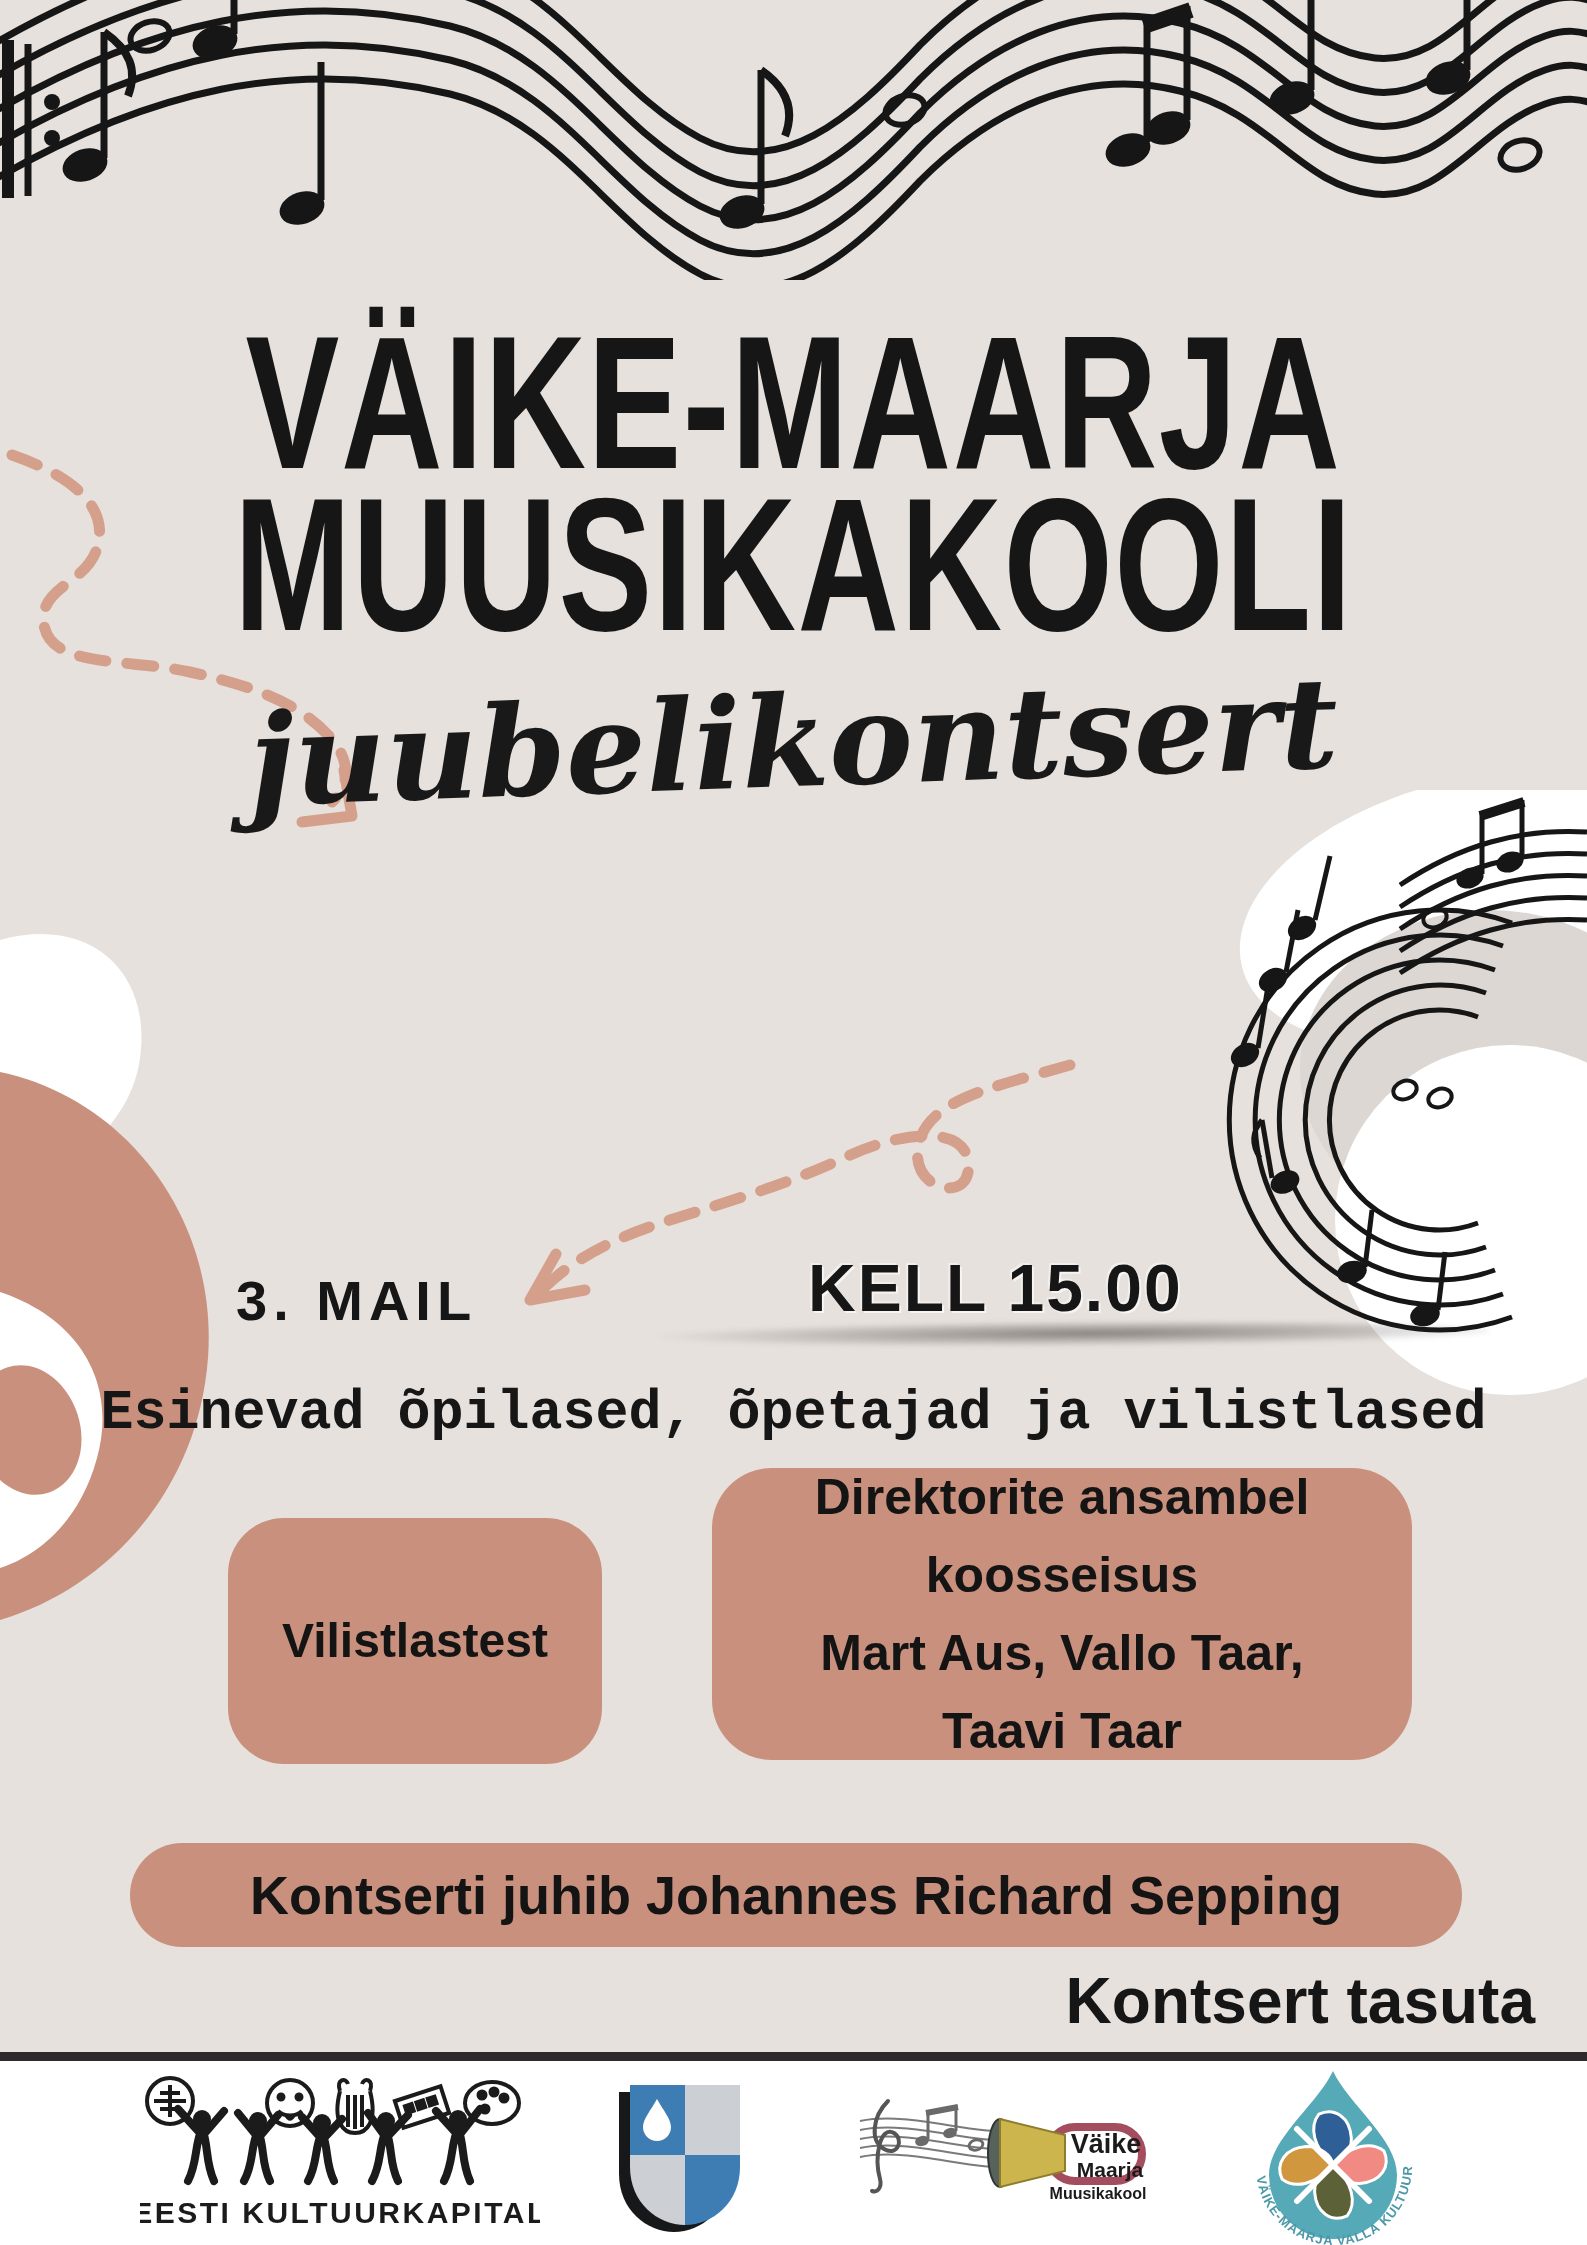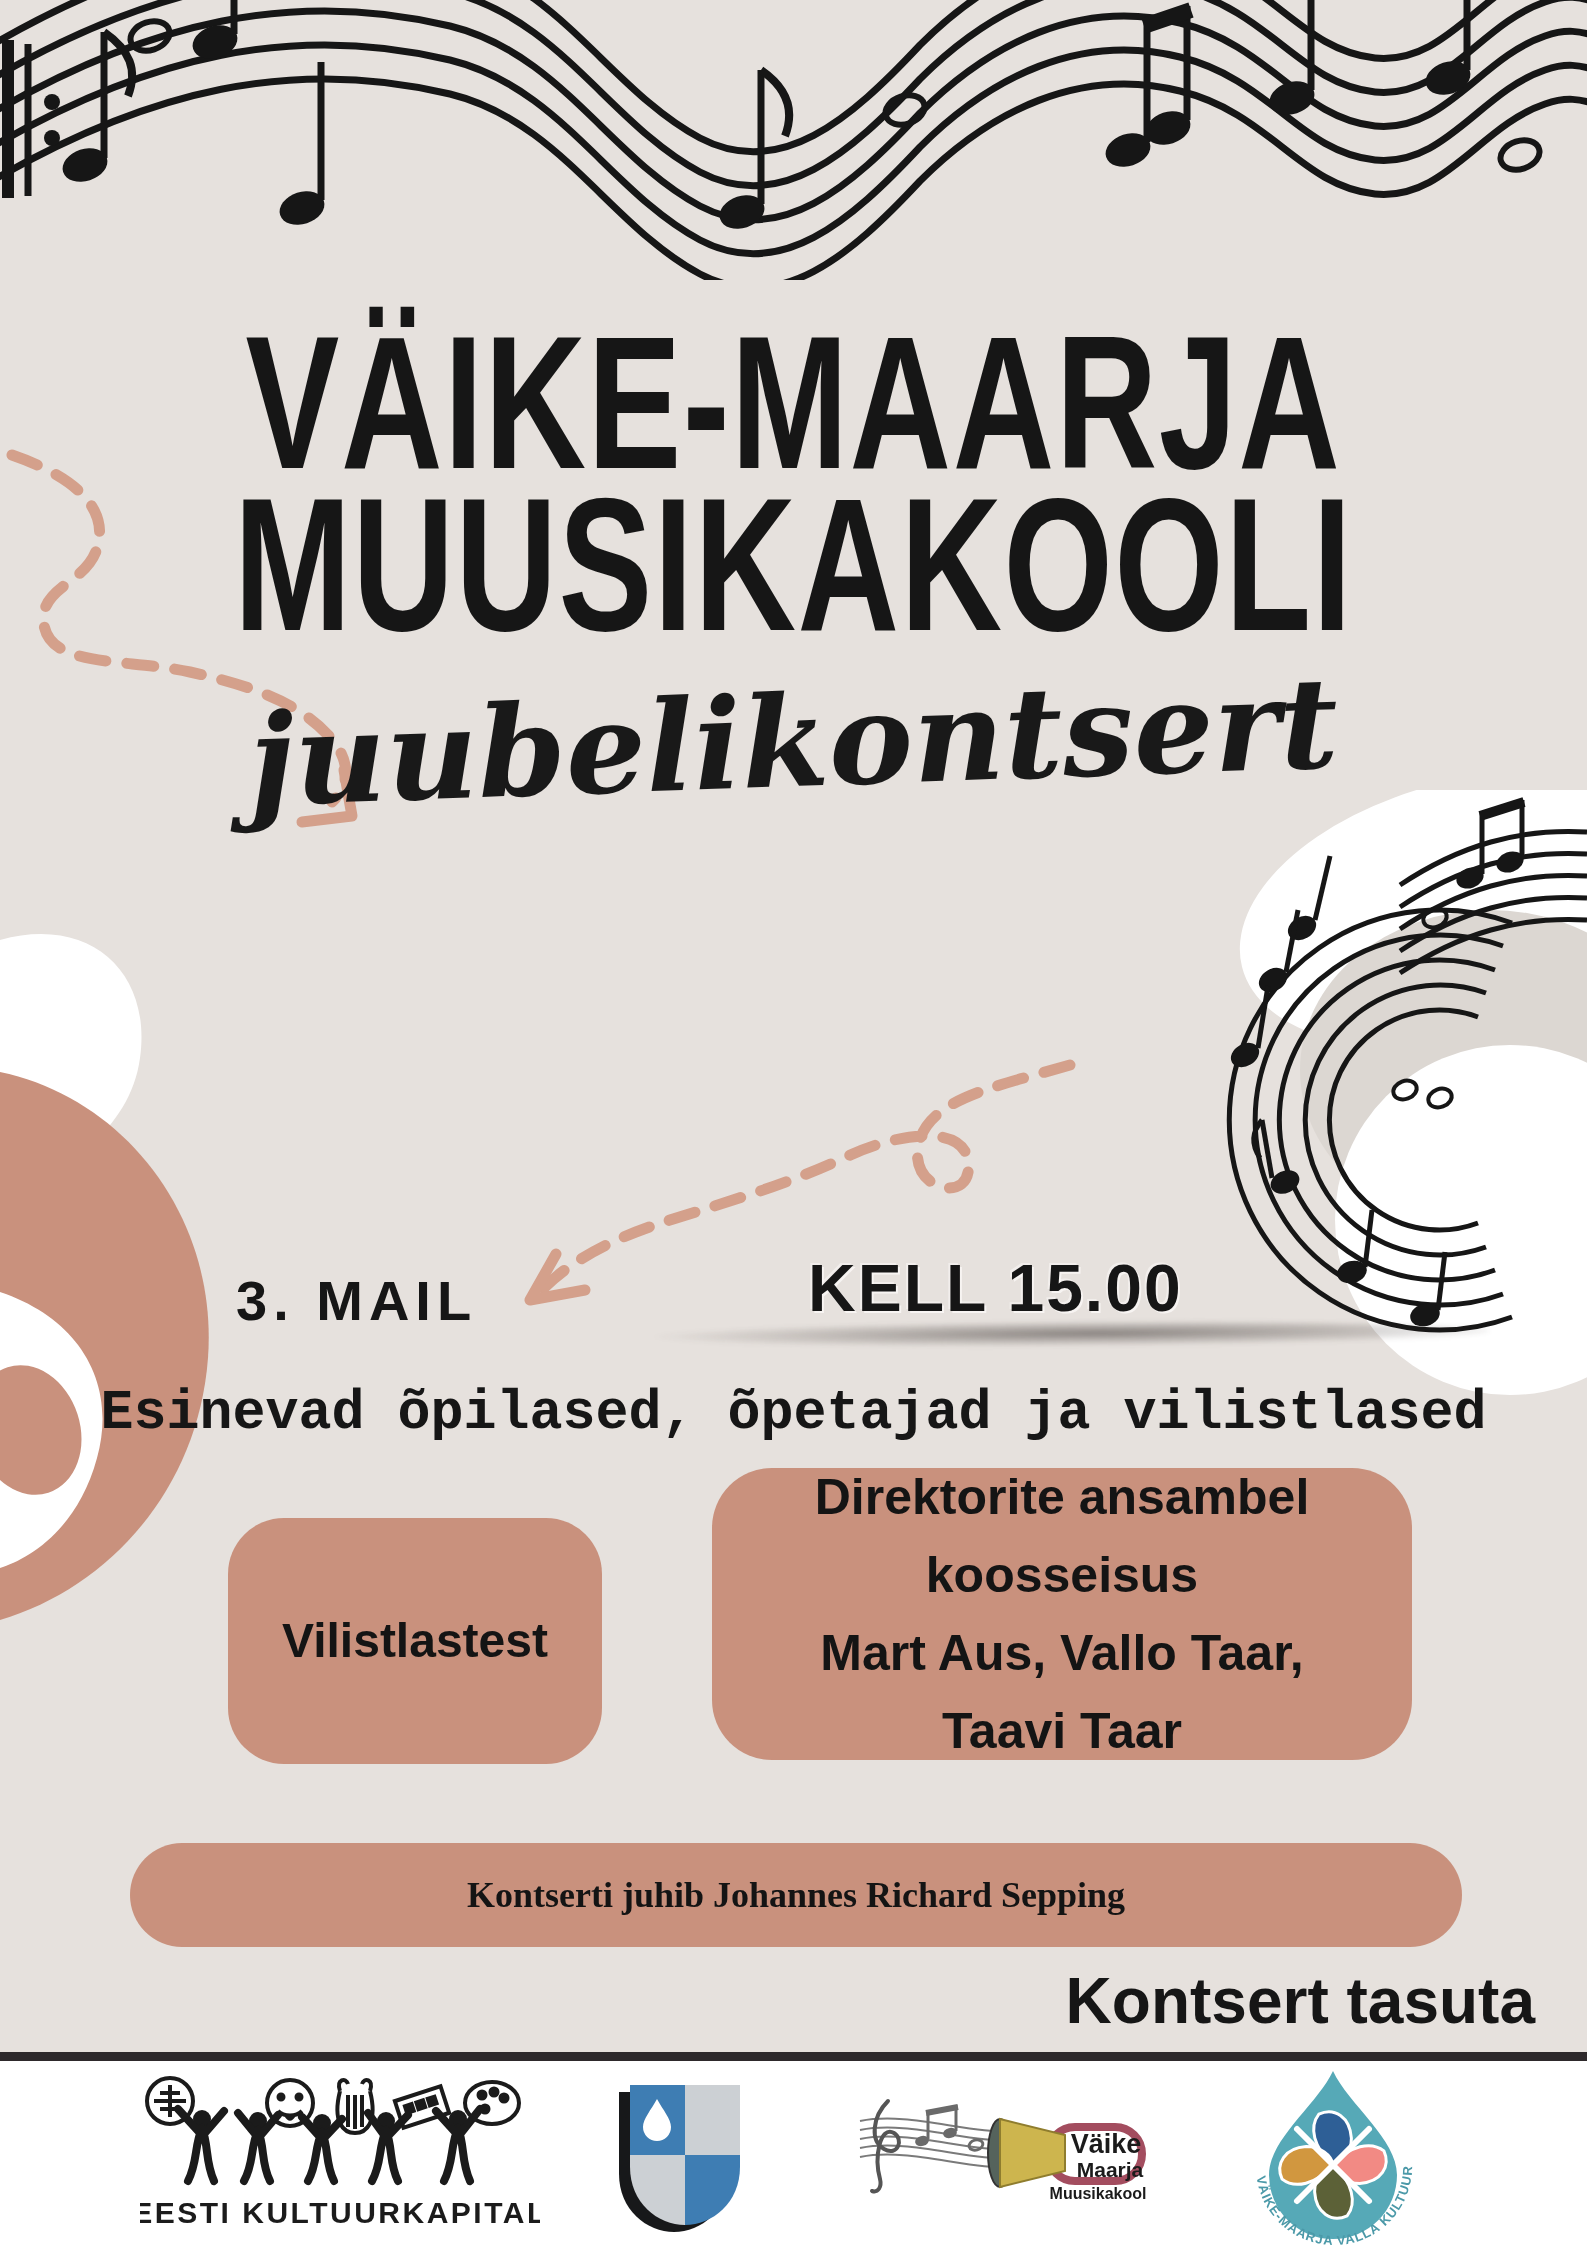--- a/index.html
+++ b/index.html
@@ -19,21 +19,21 @@
     font-family:"DejaVu Serif",serif;font-style:italic;font-weight:bold;
     font-size:126px;transform:rotate(-2deg);color:#191919;}
   
   .pill{background:var(--accent);display:flex;align-items:center;justify-content:center;
     font-weight:bold;color:#141414;text-align:center;}
   .venue-pill{left:155px;top:973px;width:1058px;height:132px;border-radius:66px;font-size:74px;}
   .box-left{left:228px;top:1518px;width:374px;height:246px;border-radius:56px;
     flex-direction:row;font-size:48px;line-height:1.9;}
   .box-right{left:712px;top:1468px;width:700px;height:292px;border-radius:60px;
     flex-direction:column;font-size:50px;line-height:1.56;}
-  .conductor-bar{left:130px;top:1843px;width:1332px;height:104px;border-radius:52px;font-size:36px;font-family:Liberation Serif, serif;}
+  .conductor-bar{left:130px;top:1843px;width:1332px;height:104px;border-radius:52px;font-size:54px;}
   
   .date1{left:192px;top:1182px;font-size:56px;font-weight:bold;letter-spacing:1px;}
   .date2{left:236px;top:1268px;font-size:56px;font-weight:bold;letter-spacing:6px;}
   .time{left:808px;top:1250px;font-size:66px;font-weight:bold;letter-spacing:2px;
     text-shadow:2px 2px 0 rgba(252,250,248,.75),-2px -2px 0 rgba(252,250,248,.55);}
   .time-shadow{left:610px;top:1322px;width:880px;height:26px;border-radius:50%;
     background:radial-gradient(ellipse at 55% 45%,rgba(45,38,35,.5) 0%,rgba(45,38,35,0) 65%);
     filter:blur(2px);transform:rotate(-.5deg);}
   .performers{top:1382px;left:0;width:100%;text-align:center;font-size:55px;font-weight:bold;font-family:Liberation Mono, monospace;}
   .free-note{right:52px;top:1964px;font-size:64px;font-weight:bold;}

